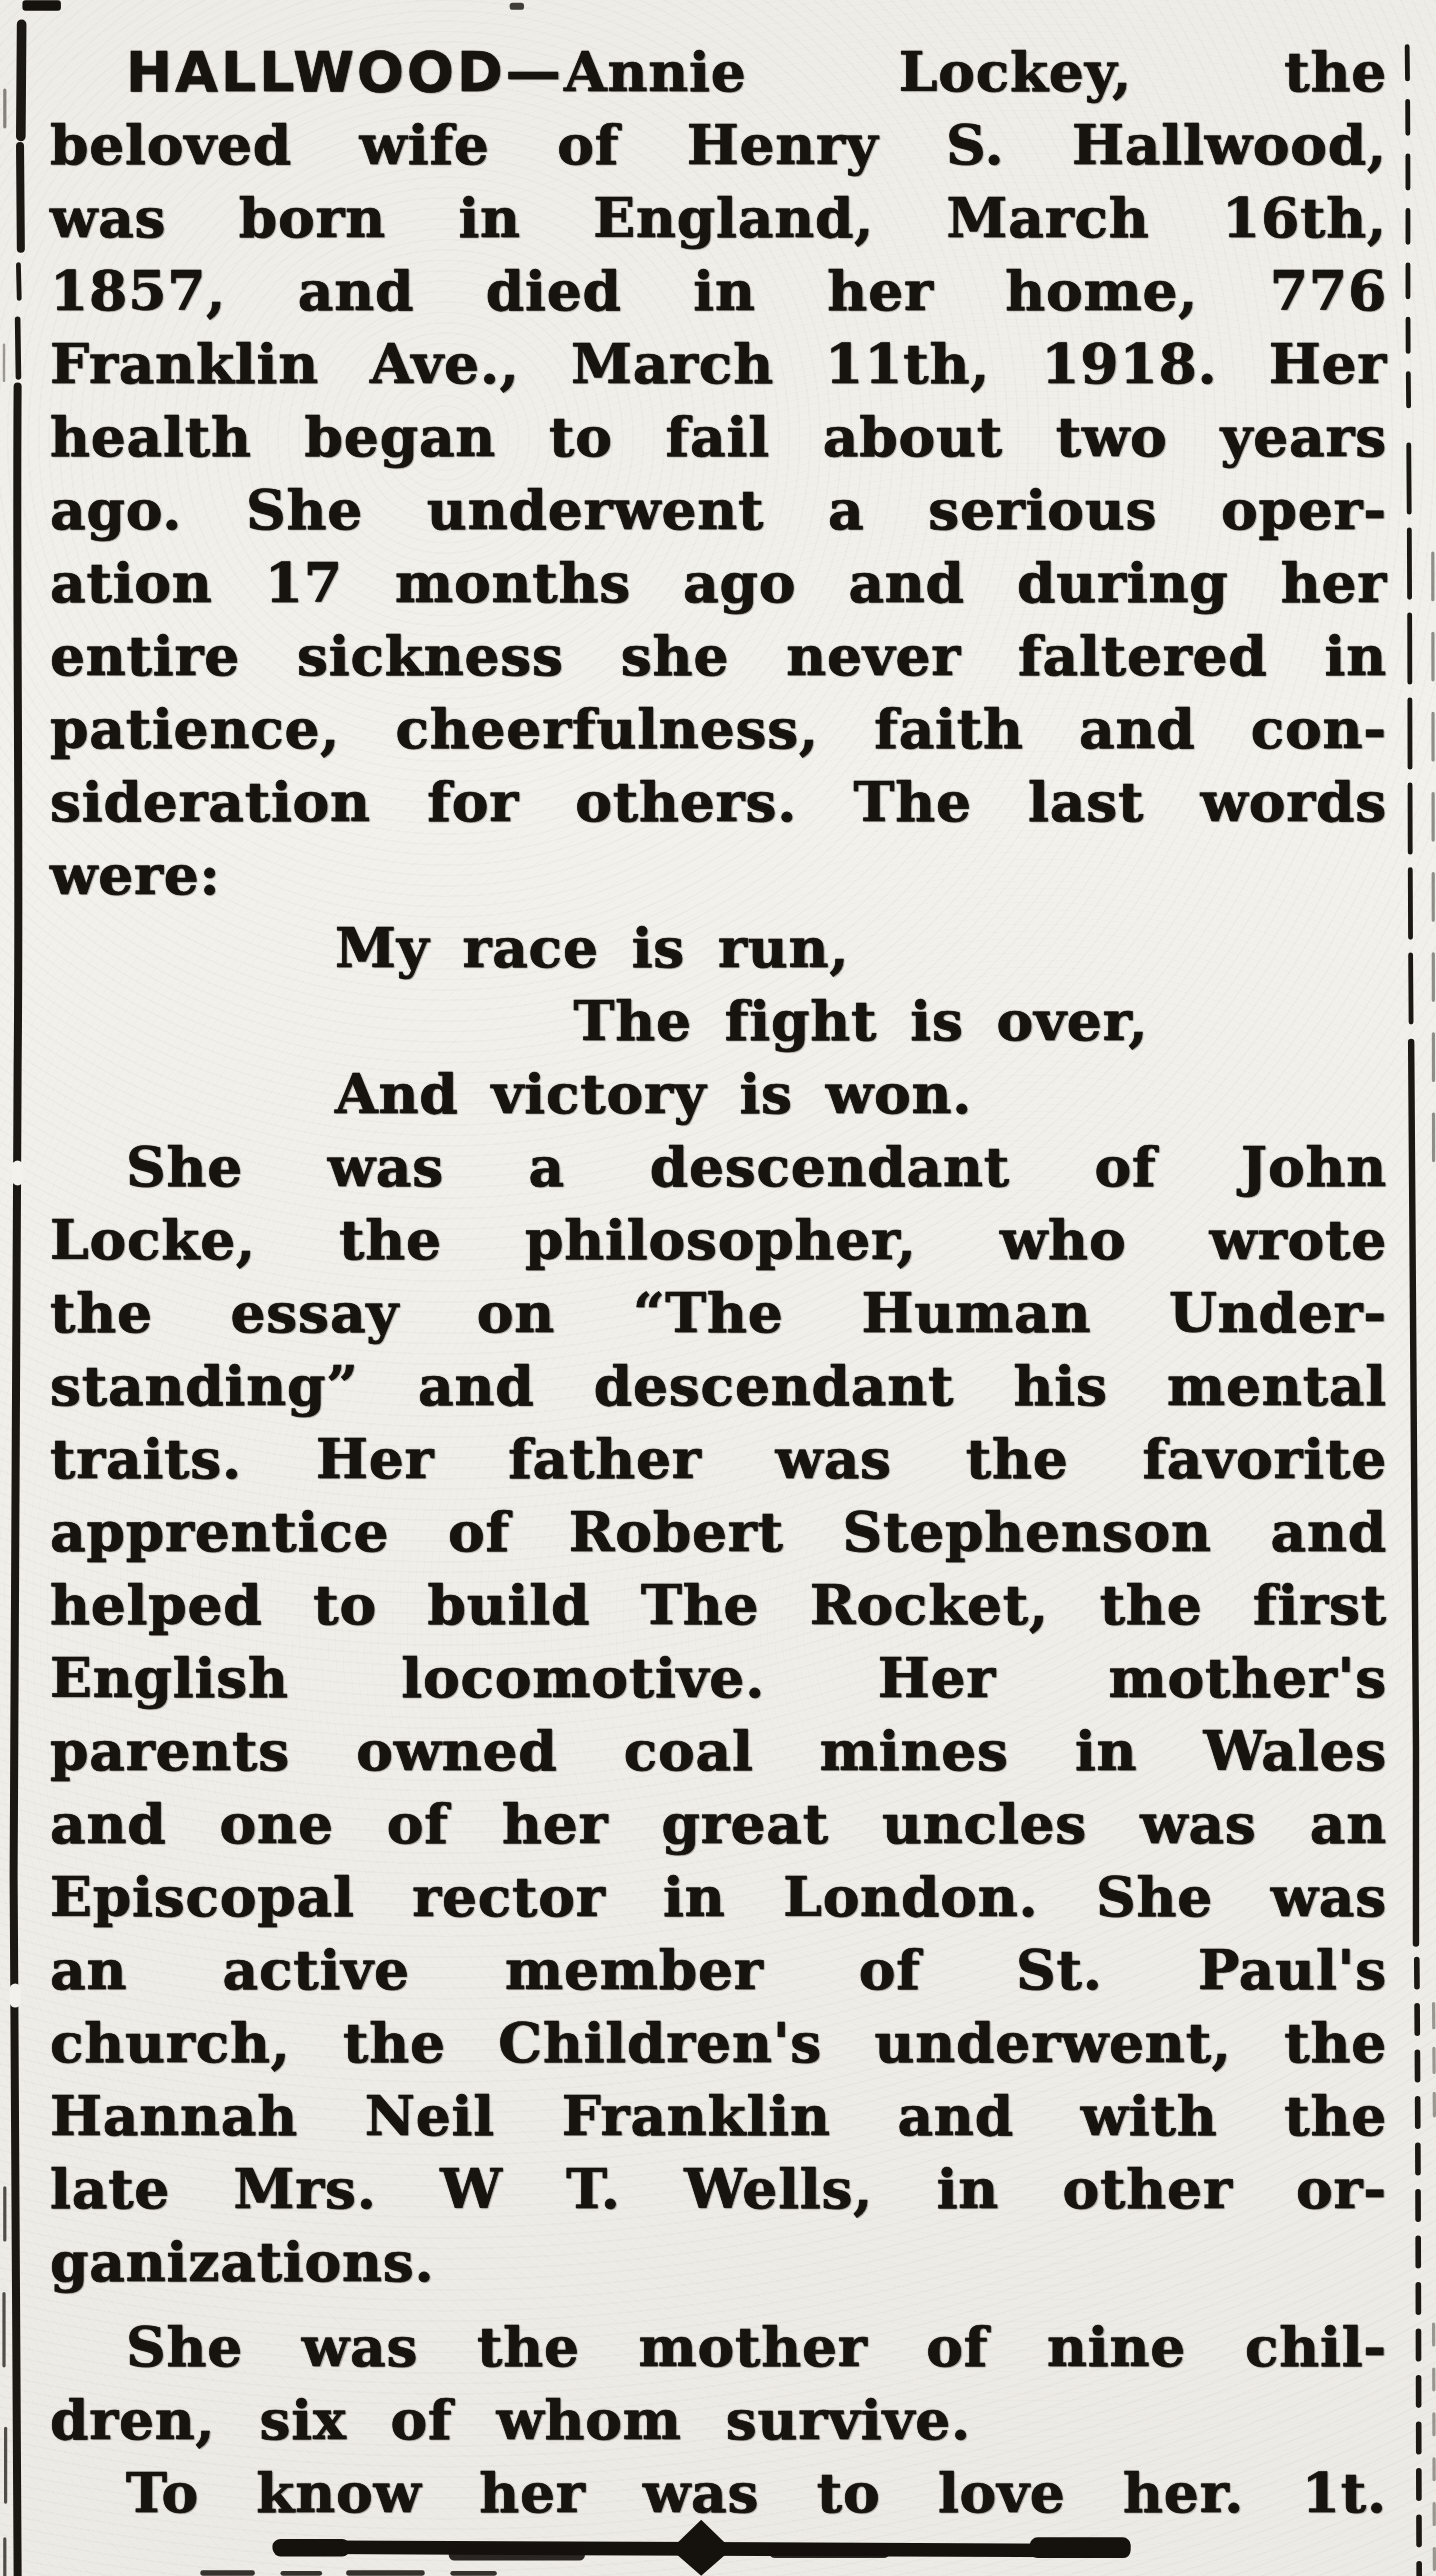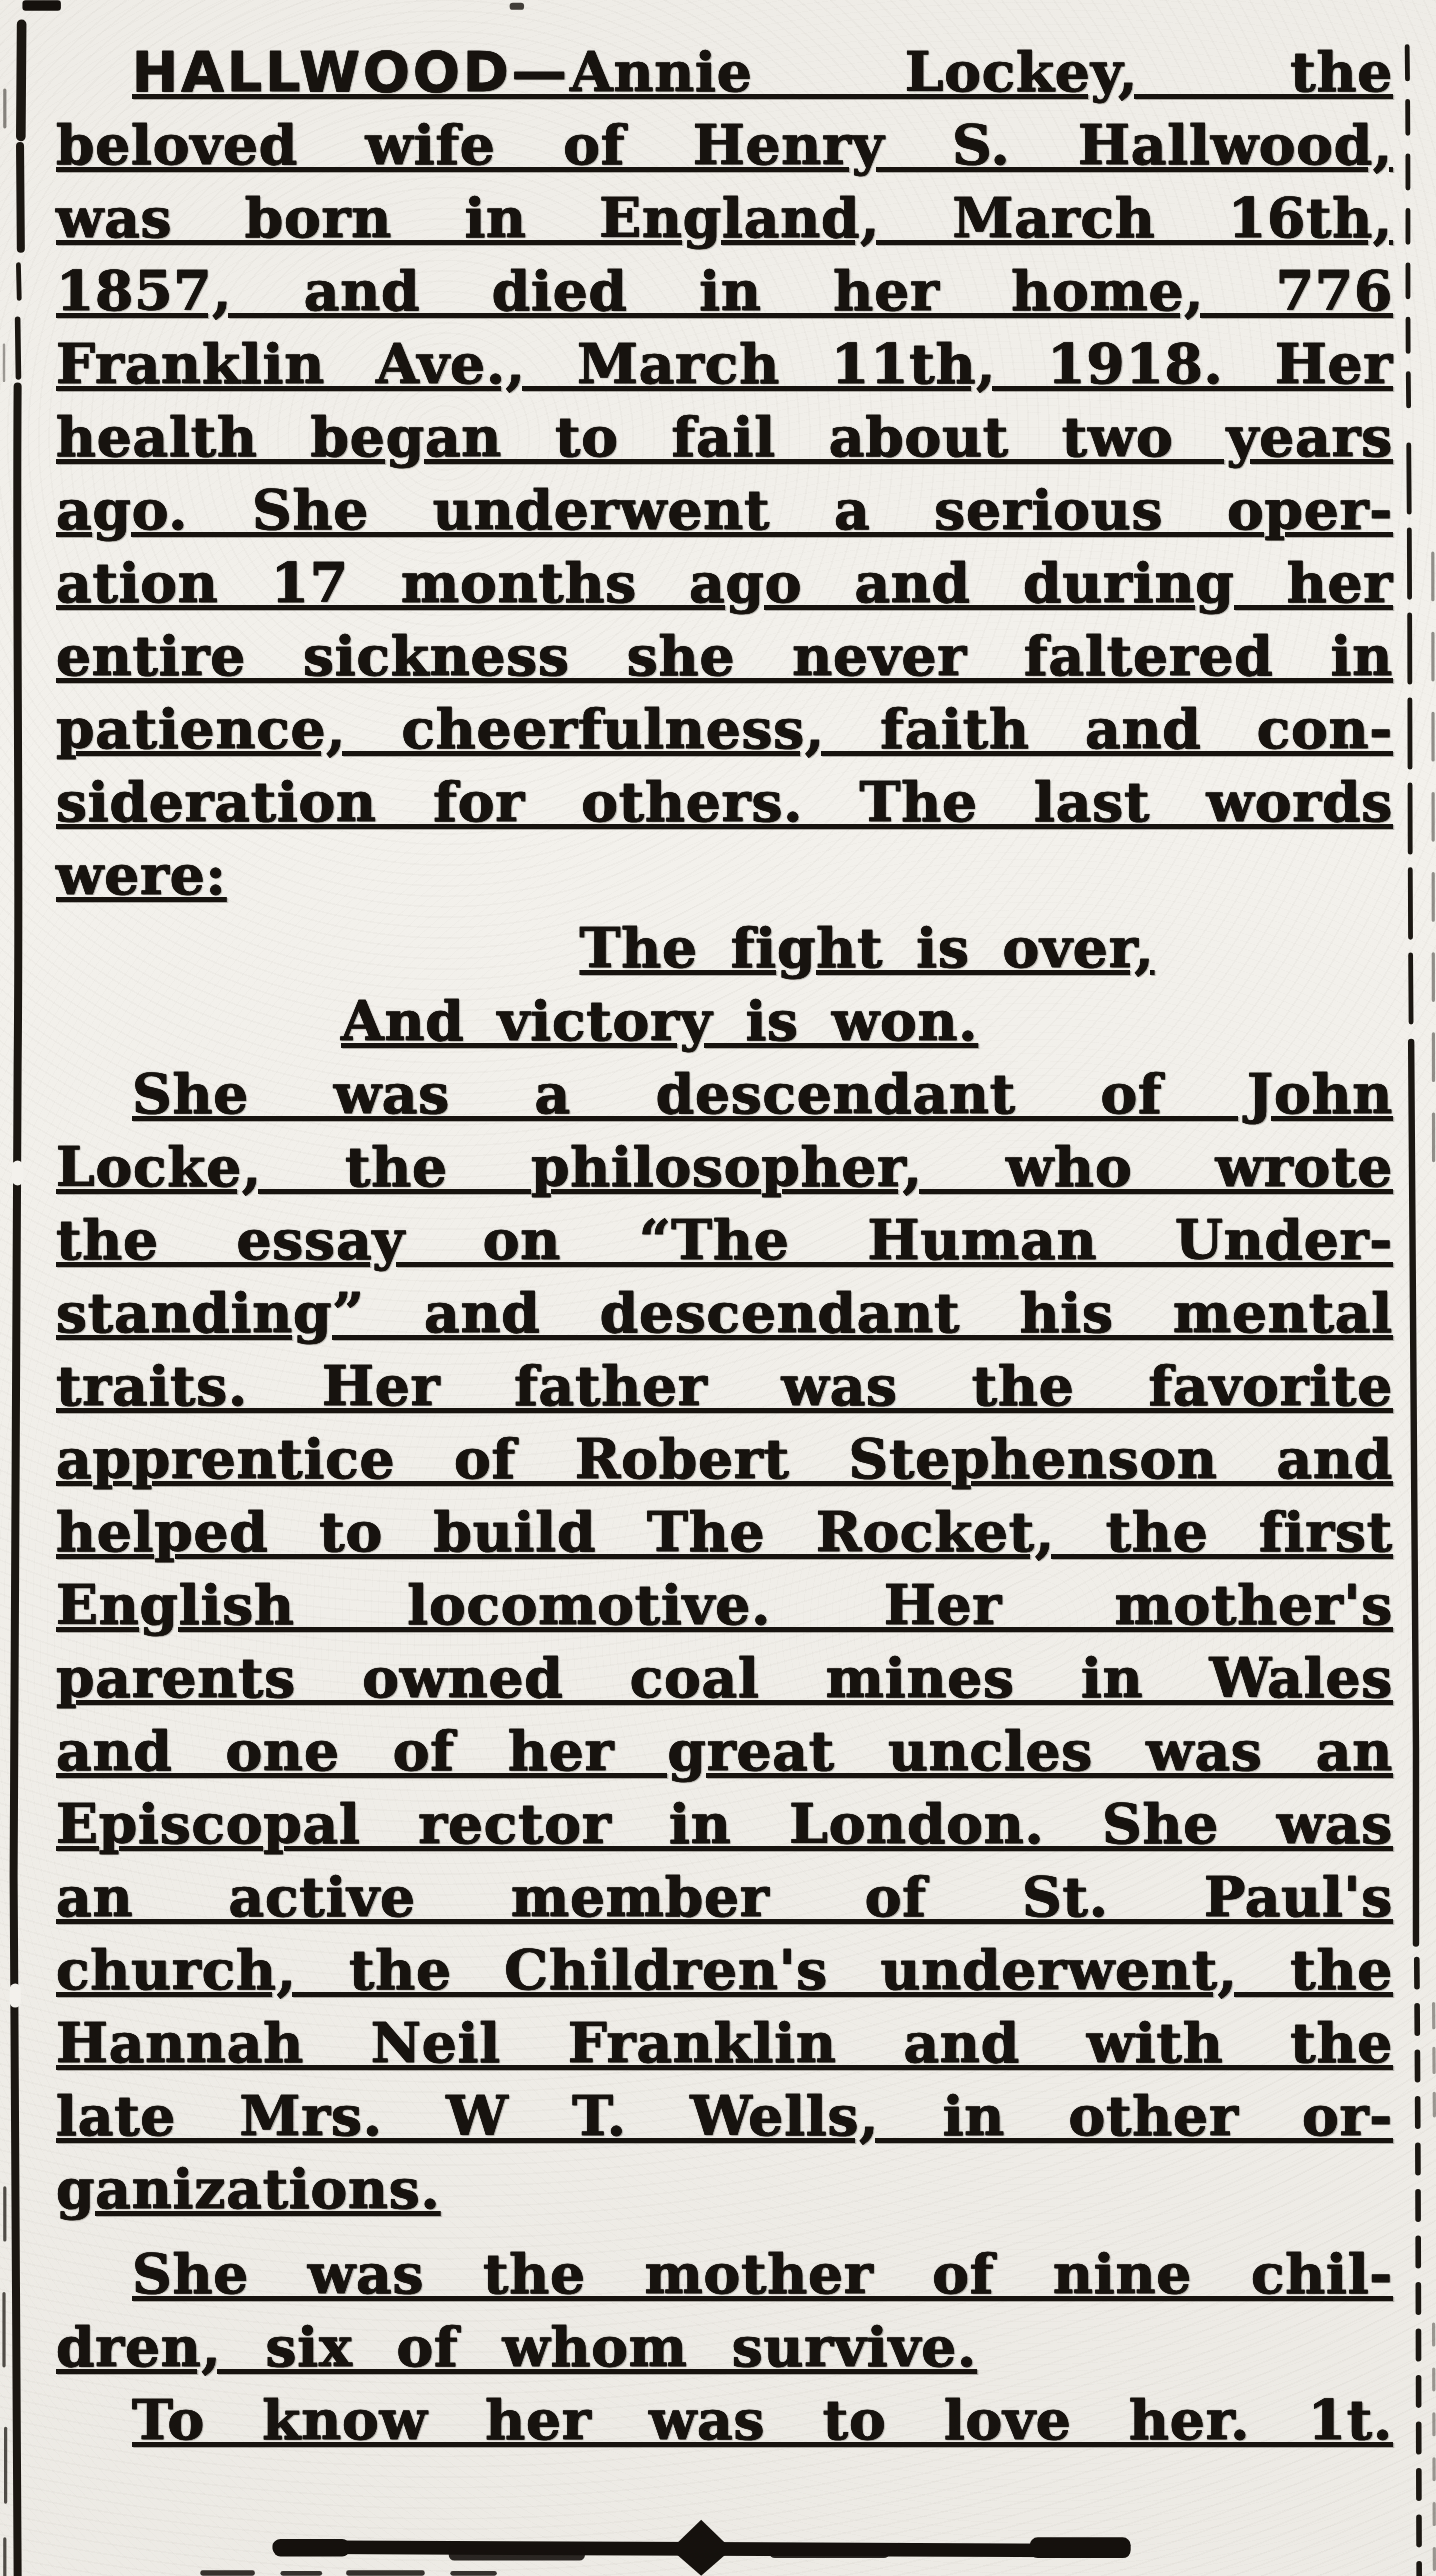--- a/index.html
+++ b/index.html
@@ -14,21 +14,21 @@
     overflow: hidden;
     background-color: #f3f1ec;
     background-image:
       repeating-radial-gradient(circle at 31% 17%, rgba(95,85,72,.030) 0 1.6px, transparent 1.6px 10.4px),
       repeating-radial-gradient(circle at 72% 63%, rgba(95,85,72,.024) 0 0.8px, transparent 0.8px 7.2px),
       linear-gradient(178deg, rgba(120,110,95,.04), rgba(255,255,255,0) 30%, rgba(120,110,95,.05) 95%);
     color: #17130f;
   }
   .column {
     position: absolute;
-    left: 56px; top: 35px; width: 1337px; text-decoration: underline;
+    left: 50px; top: 35px; width: 1337px;
   }
   .line {
     height: 73px;
     line-height: 73px;
     font-size: 55px;
     font-weight: bold;
     letter-spacing: 0.8px;
     white-space: nowrap;
     text-shadow: 0 0 1.3px rgba(24,19,13,.9), 1.3px 1px 1px rgba(24,19,13,.30);
     -webkit-text-stroke: 0.7px #17130f;
@@ -60,20 +60,21 @@
       <div class="line just">was born in England, March 16th,</div>
       <div class="line just">1857, and died in her home, 776</div>
       <div class="line just">Franklin Ave., March 11th, 1918. Her</div>
       <div class="line just">health began to fail about two years</div>
       <div class="line just">ago. She underwent a serious oper-</div>
       <div class="line just">ation 17 months ago and during her</div>
       <div class="line just">entire sickness she never faltered in</div>
       <div class="line just">patience, cheerfulness, faith and con-</div>
       <div class="line just">sideration for others. The last words</div>
       <div class="line left">were:</div>
+      <div class="line left" style="padding-left: 285px; word-spacing: 13px;">My race is run,</div>
       <div class="line left" style="padding-left: 285px; word-spacing: 13px; text-align: center;">The fight is over,</div>
       <div class="line left" style="padding-left: 285px; word-spacing: 13px;">And victory is won.</div>
       <div class="line just" style="padding-left: 76px;">She was a descendant of John</div>
       <div class="line just">Locke, the philosopher, who wrote</div>
       <div class="line just">the essay on “The Human Under-</div>
       <div class="line just">standing” and descendant his mental</div>
       <div class="line just">traits. Her father was the favorite</div>
       <div class="line just">apprentice of Robert Stephenson and</div>
       <div class="line just">helped to build The Rocket, the first</div>
       <div class="line just">English locomotive. Her mother's</div>

